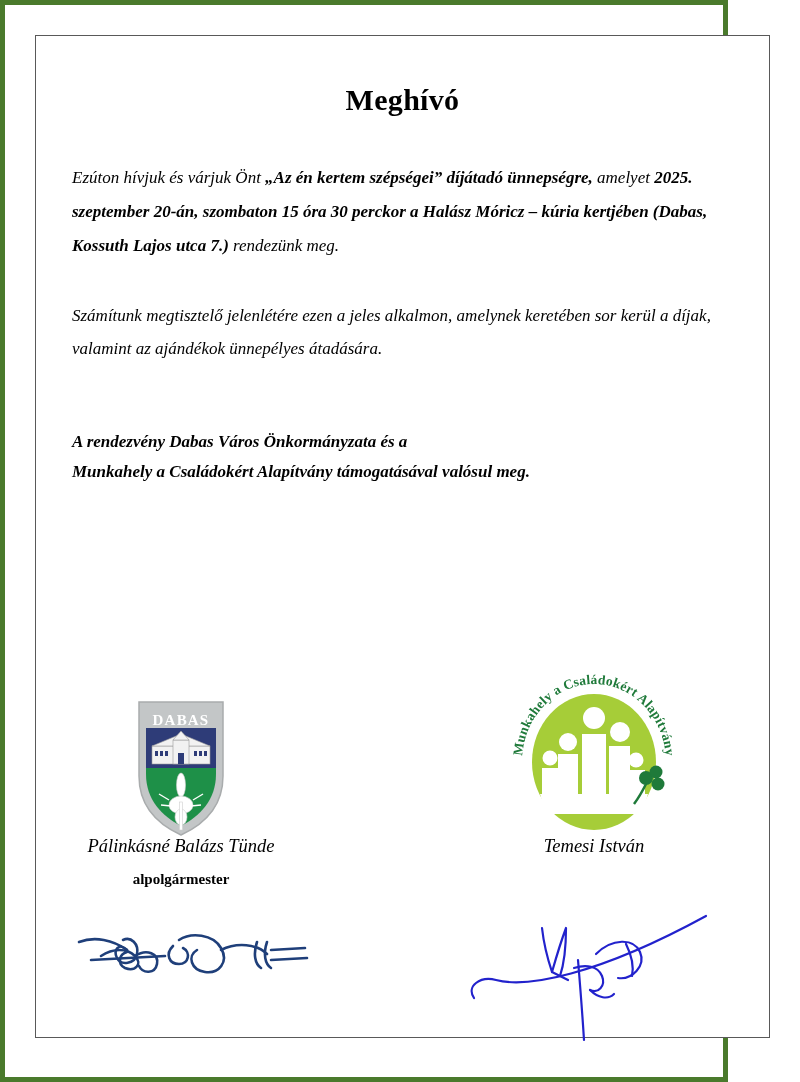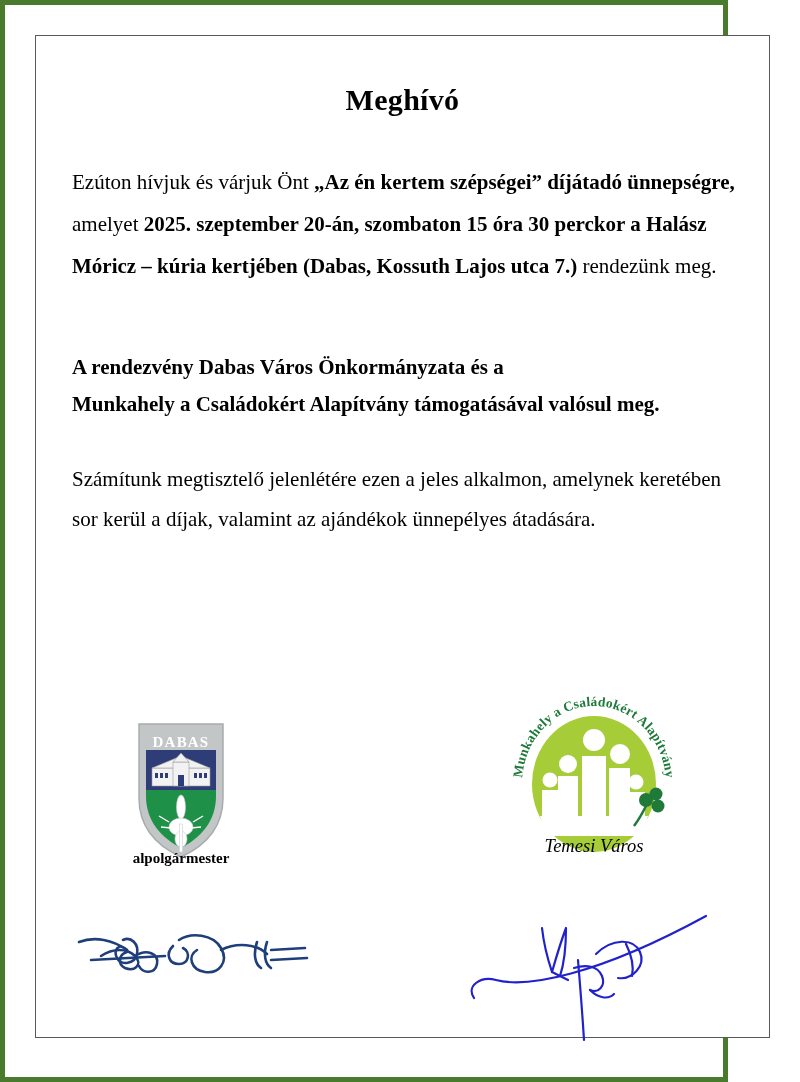--- a/index.html
+++ b/index.html
@@ -51,38 +51,39 @@
     padding-right: 28px;
   }
 
   #salutation {
     margin-top: 56px;
     font-size: 17.5px;
     font-weight: bold;
   }
 
   .para {
-    font-size: 21px;
+    font-size: 17px;
     line-height: 2.0;
     text-align: left;
+    font-style: italic;
   }
   #para-invite { margin-top: 44px; }
   #para-attend { margin-top: 36px; line-height: 1.95; }
   #para-support {
     margin-top: 62px;
     font-weight: bold;
     line-height: 1.75;
   }
   .b { font-weight: bold; }
 
   
   #logos {
     position: absolute;
     left: 0;
-    top: 640px;
+    top: 618px;
     width: 100%;
     height: 190px;
   }
   .logo-slot {
     position: absolute;
     top: 0;
     width: 200px;
     height: 190px;
   }
   #logo-slot-left  { left: 45px; }
@@ -135,23 +136,23 @@
 <div id="page">
   <div id="doc-card">
 
     <h1 id="doc-title">Meghívó</h1>
 
     <div class="body-block">
 
 
       <p id="para-invite" class="para"><span>Ezúton hívjuk és várjuk Önt </span><span class="b">„Az én kertem szépségei” díjátadó ünnepségre,</span> <span>amelyet </span><span class="b">2025. szeptember 20-án, szombaton 15 óra 30 perckor a Halász Móricz – kúria kertjében (Dabas, Kossuth Lajos utca 7.)</span><span> rendezünk meg.</span></p>
 
+      <p id="para-attend" class="para">Számítunk megtisztelő jelenlétére ezen a jeles alkalmon, amelynek keretében sor kerül a díjak, valamint az ajándékok ünnepélyes átadására.</p>
+
       <p id="para-support" class="para"><span>A rendezvény Dabas Város Önkormányzata és a</span><br><span>Munkahely a Családokért Alapítvány támogatásával valósul meg.</span></p>
-
-      <p id="para-attend" class="para">Számítunk megtisztelő jelenlétére ezen a jeles alkalmon, amelynek keretében sor kerül a díjak, valamint az ajándékok ünnepélyes átadására.</p>
     </div>
 
     <div id="logos">
 
       <div class="logo-slot" id="logo-slot-left">
         <svg width="200" height="190" viewBox="0 0 200 190">
 
           <path d="M58 48 L142 48 L142 122 C142 152 124 170 100 181 C76 170 58 152 58 122 Z" fill="#c3c6c7" stroke="#a9acad" stroke-width="1.5"></path>
 
           <defs>
@@ -228,24 +229,25 @@
           </g>
           <text font-family="'Liberation Serif', serif" font-size="13.5" font-weight="bold" fill="#1f7a3a" letter-spacing="0.2">
             <textPath href="#arcPath" startOffset="50%" text-anchor="middle">Munkahely a Családokért Alapítvány</textPath>
           </text>
         </svg>
       </div>
     </div>
 
     <div id="signers">
       <div class="signer" id="signer-left">
+        <div class="signer-name">Pálinkásné Balázs Tünde</div>
         <div class="signer-title">alpolgármester</div>
       </div>
       <div class="signer" id="signer-right">
-        <div class="signer-name">Temesi Város</div>
+        <div class="signer-name">Temesi István</div>
       </div>
     </div>
 
     <div id="signatures">
       <div class="sig-slot" id="sig-slot-left">
         <svg width="300" height="110" viewBox="0 0 300 110">
           <g fill="none" stroke="#1f3f7a" stroke-width="2.6" stroke-linecap="round" stroke-linejoin="round">
             <path d="M18 44 C34 38 52 42 66 52"></path>
             <path d="M66 52 C58 44 52 52 56 60 C60 68 74 66 76 56 C78 46 70 38 62 42"></path>
             <path d="M40 58 C52 50 66 50 74 58 C82 66 74 74 64 70 C56 66 58 56 66 54"></path>

